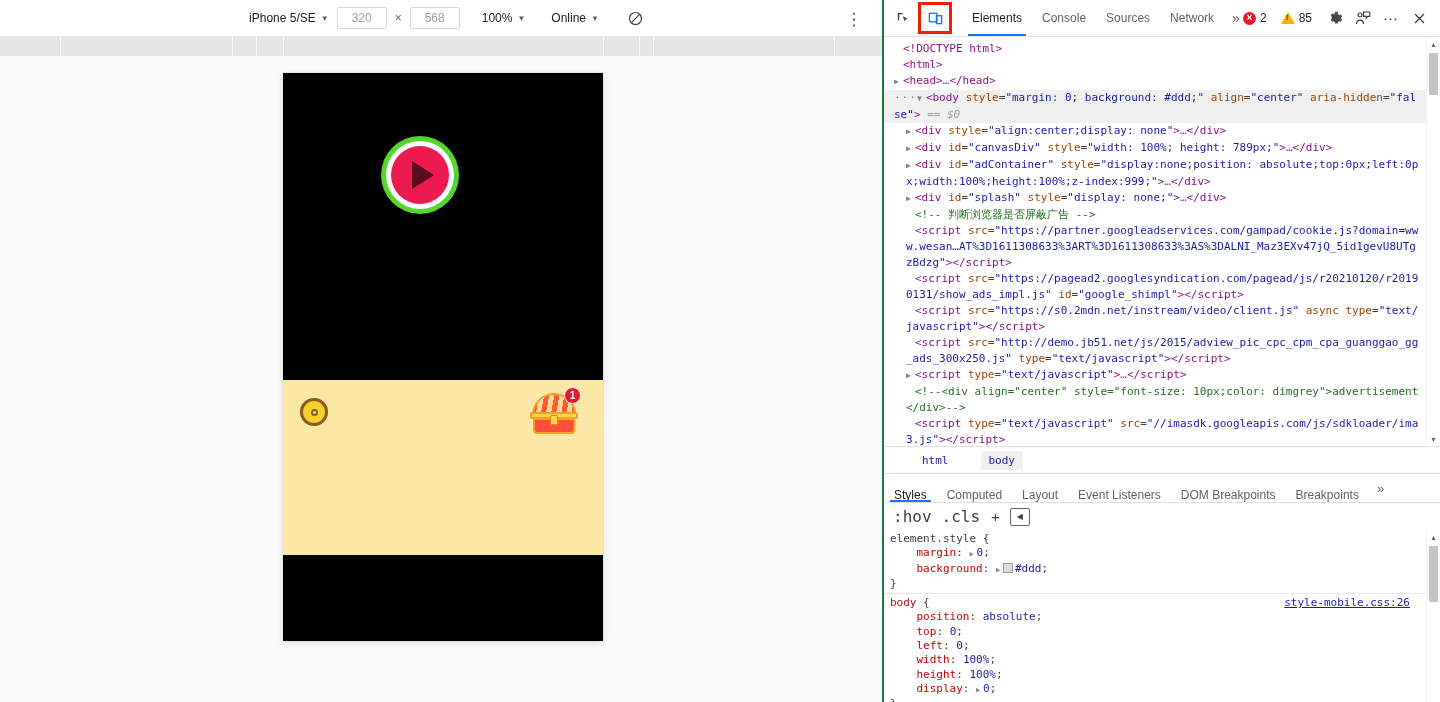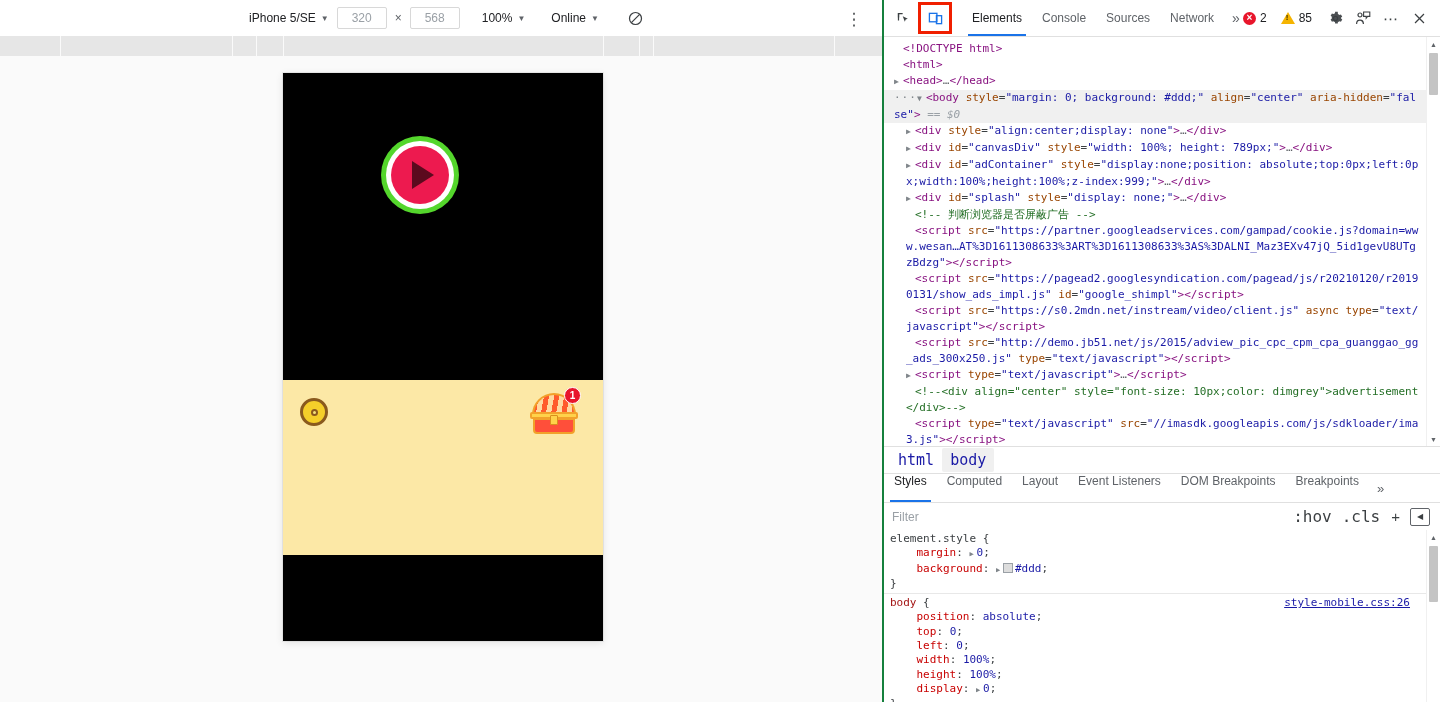--- a/index.html
+++ b/index.html
@@ -94,26 +94,26 @@
   .cmt{color:#236e25;}
   .dollar{color:#9aa0a6;font-style:italic;}
   .dots3{color:#80868b;letter-spacing:1px;}
   #dom-scroll{position:absolute;right:0;top:0;width:13px;bottom:0;background:#fff;border-left:1px solid #f0f0f0;}
   #dom-scroll .arrow-up,#dom-scroll .arrow-dn{position:absolute;left:0;width:13px;height:14px;display:flex;align-items:center;justify-content:center;font-size:7px;color:#5f6368;}
   #dom-scroll .arrow-up{top:0;}#dom-scroll .arrow-dn{bottom:0;}
   #dom-scroll .thumb{position:absolute;left:2px;top:16px;width:9px;height:42px;background:#c4c4c4;border-radius:1px;cursor:pointer;}
 
   
   #breadcrumb{height:26px;border-top:1px solid #e0e0e0;display:flex;align-items:center;padding-left:6px;background:#fff;}
-  .crumb{font-size:15px;font-family:"DejaVu Sans Mono",monospace;color:#1a1aa6;padding:3px 8px;border-radius:2px;cursor:pointer;}
+  .crumb{font-size:11px;font-family:"DejaVu Sans Mono",monospace;color:#1a1aa6;padding:3px 8px;border-radius:2px;cursor:pointer;margin-left:24px;}
   .crumb.active{background:#f0f0f0;color:#1a1aa6;}
 
   
   #styles-tabbar{height:28px;border-top:1px solid #e0e0e0;display:flex;align-items:stretch;background:#fff;}
-  .st-tab{display:flex;align-items:flex-start;padding:0 10px;font-size:12px;color:#5f6368;cursor:pointer;position:relative;white-space:nowrap;}
+  .st-tab{display:flex;align-items:flex-end;padding:0 10px;font-size:12px;color:#5f6368;cursor:pointer;position:relative;white-space:nowrap;}
   .st-tab.active{color:#202124;}
   .st-tab.active::after{content:"";position:absolute;left:6px;right:6px;bottom:0;height:2px;background:#1a73e8;}
   #st-more{display:flex;align-items:center;padding:0 8px;font-size:13px;color:#5f6368;cursor:pointer;}
 
   #filter-row{height:27px;border-top:1px solid #e0e0e0;display:flex;align-items:center;background:#fff;padding:0 4px;}
   #filter-input{flex:1;height:19px;border:none;outline:none;font-size:12px;color:#202124;
     font-family:"Liberation Sans",sans-serif;background:transparent;padding-left:4px;}
   #filter-input::placeholder{color:#9aa0a6;}
   .st-btn{font-size:16px;font-family:"DejaVu Sans Mono",monospace;color:#3c4043;padding:2px 5px;border-radius:2px;cursor:pointer;}
   #plus-btn{font-size:15px;color:#3c4043;padding:0 6px;cursor:pointer;line-height:1;}
@@ -309,21 +309,20 @@
       <div class="st-tab">
           <span>DOM Breakpoints</span>
         </div>
       <div class="st-tab">
           <span>Breakpoints</span>
         </div>
       <div id="st-more">»</div>
     </div>
 
     <div id="filter-row">
-      <input id="filter-input" type="text" placeholder="Filter" style="">
       <div class="st-btn">:hov</div>
       <div class="st-btn">.cls</div>
       <div id="plus-btn">+</div>
       <div id="sidebar-toggle">◀</div>
     </div>
 
     <div id="css-area">
       <div id="css-scrollwrap">
           <div class="rule">
             <div class="ln"><span class="sel-name el">element.style</span> {</div>

